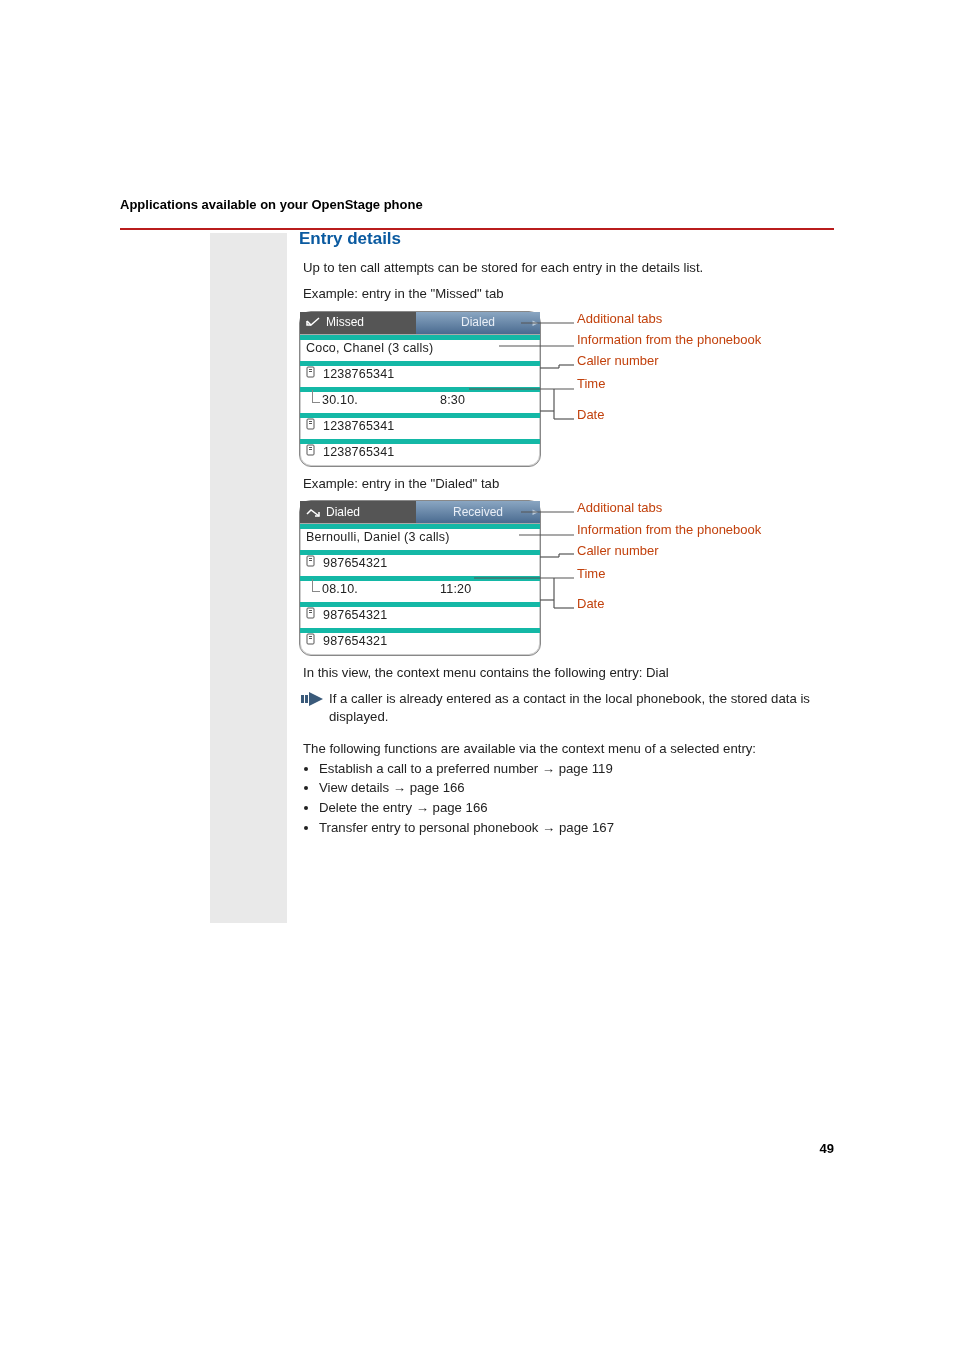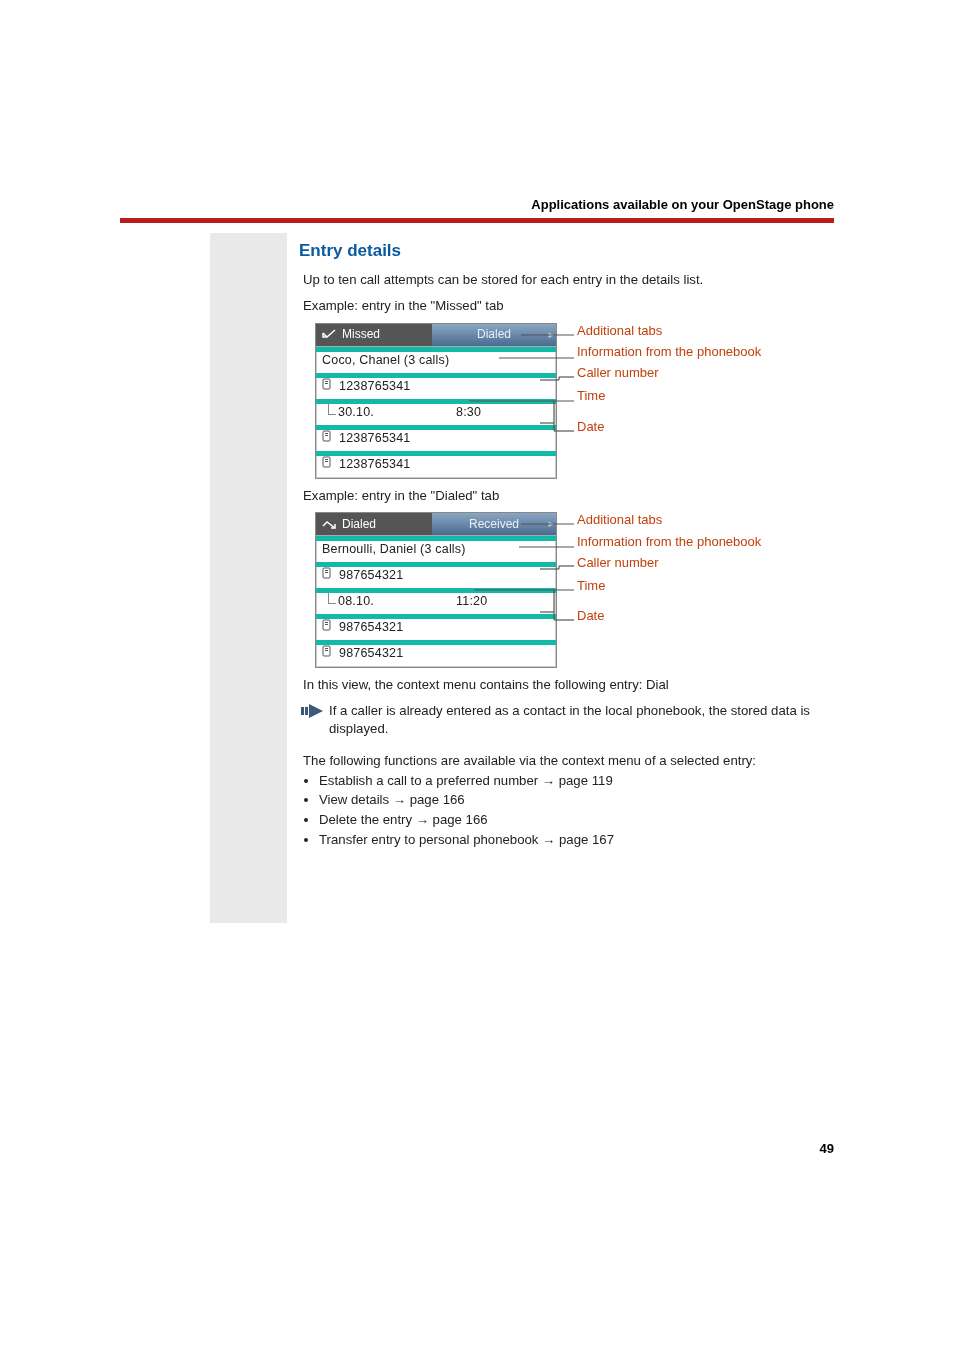--- a/index.html
+++ b/index.html
@@ -15,38 +15,37 @@
     height: 1351px;
     position: relative;
     box-sizing: border-box;
     padding-top: 197px;
   }
   .header {
     position: absolute;
     top: 197px;
     left: 120px;
     right: 120px;
-    text-align: right;
     font-weight: bold;
     font-size: 13px;
-    padding-bottom: 6px;
-    border-bottom: 5px solid #b91c1c;
+    padding-bottom: 16px;
+    border-bottom: 2px solid #b91c1c;
   }
   .left-stripe {
     position: absolute;
     left: 210px;
     top: 233px;
     width: 77px;
     height: 690px;
     background: #e9e9e9;
   }
   .content {
     position: absolute;
     left: 299px;
-    top: 240px;
+    top: 228px;
     width: 530px;
     font-size: 13.2px;
     color: #222;
     line-height: 1.35;
   }
   .h3 {
     color: #0a5aa0;
     font-family: Arial, Helvetica, sans-serif;
     font-weight: bold;
     font-size: 17px;
@@ -60,23 +59,22 @@
     margin-top: 2px;
   }
   .phone-panel {
     position: absolute;
     left: 0;
     top: 0;
     width: 240px;
     height: 154px;
     border: 1px solid #888;
     background: #fff;
-    border-radius: 0;
+    border-radius: 12px;
     box-shadow: 0 0 0 1px #ccc inset;
-    margin-left: 16px;
   }
   .tabbar {
     height: 22px;
     display: flex;
     align-items: stretch;
     border-bottom: 1px solid #aaa;
   }
   .tab-active {
     background: #555;
     color: #fff;

